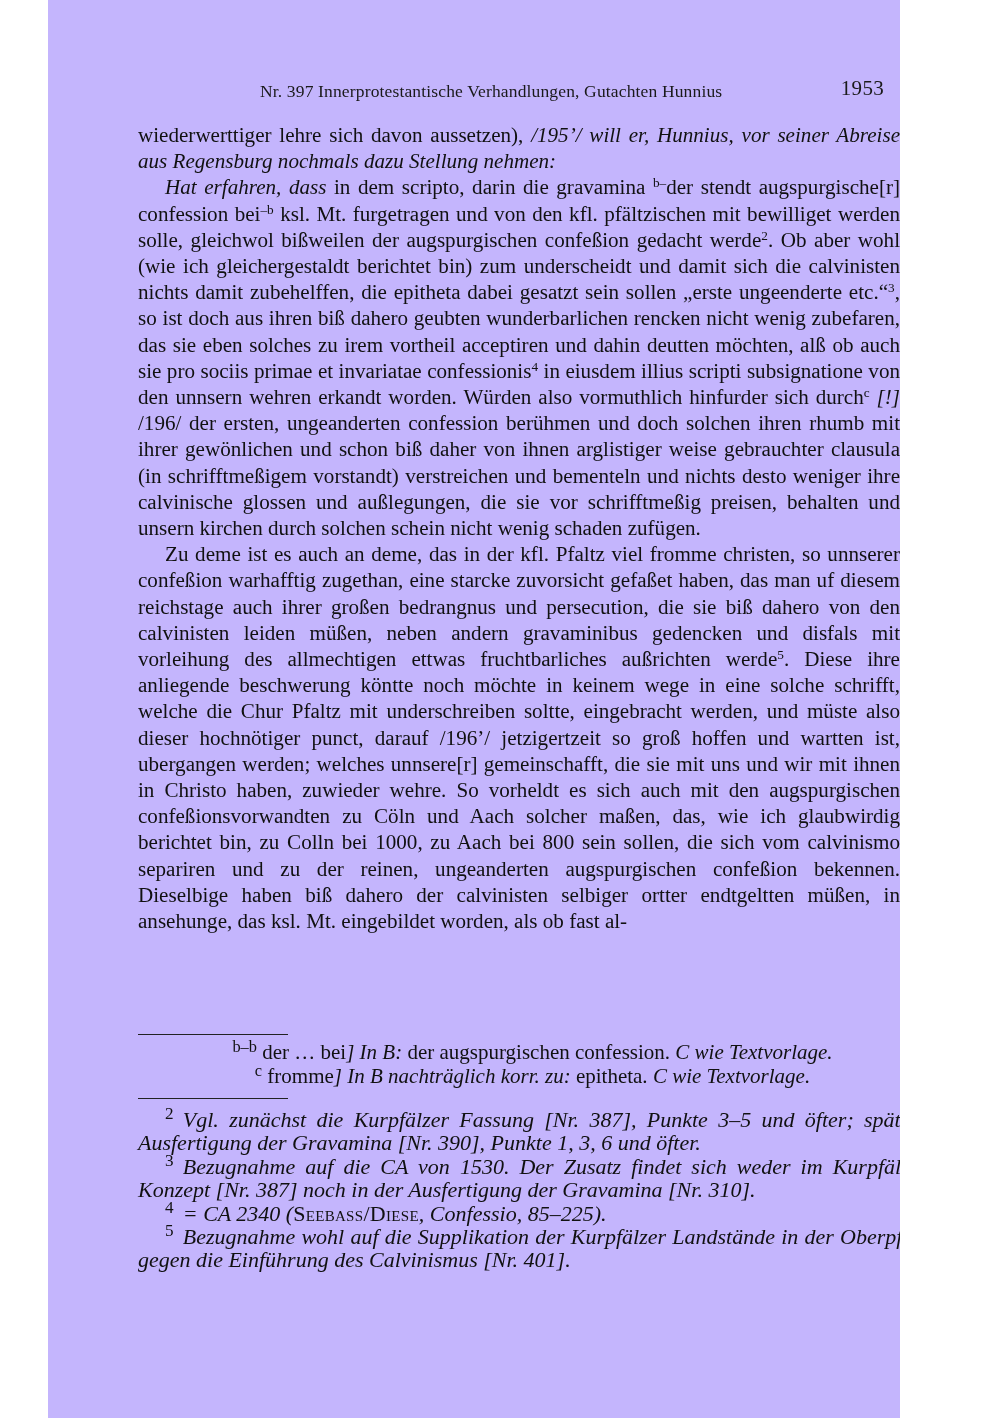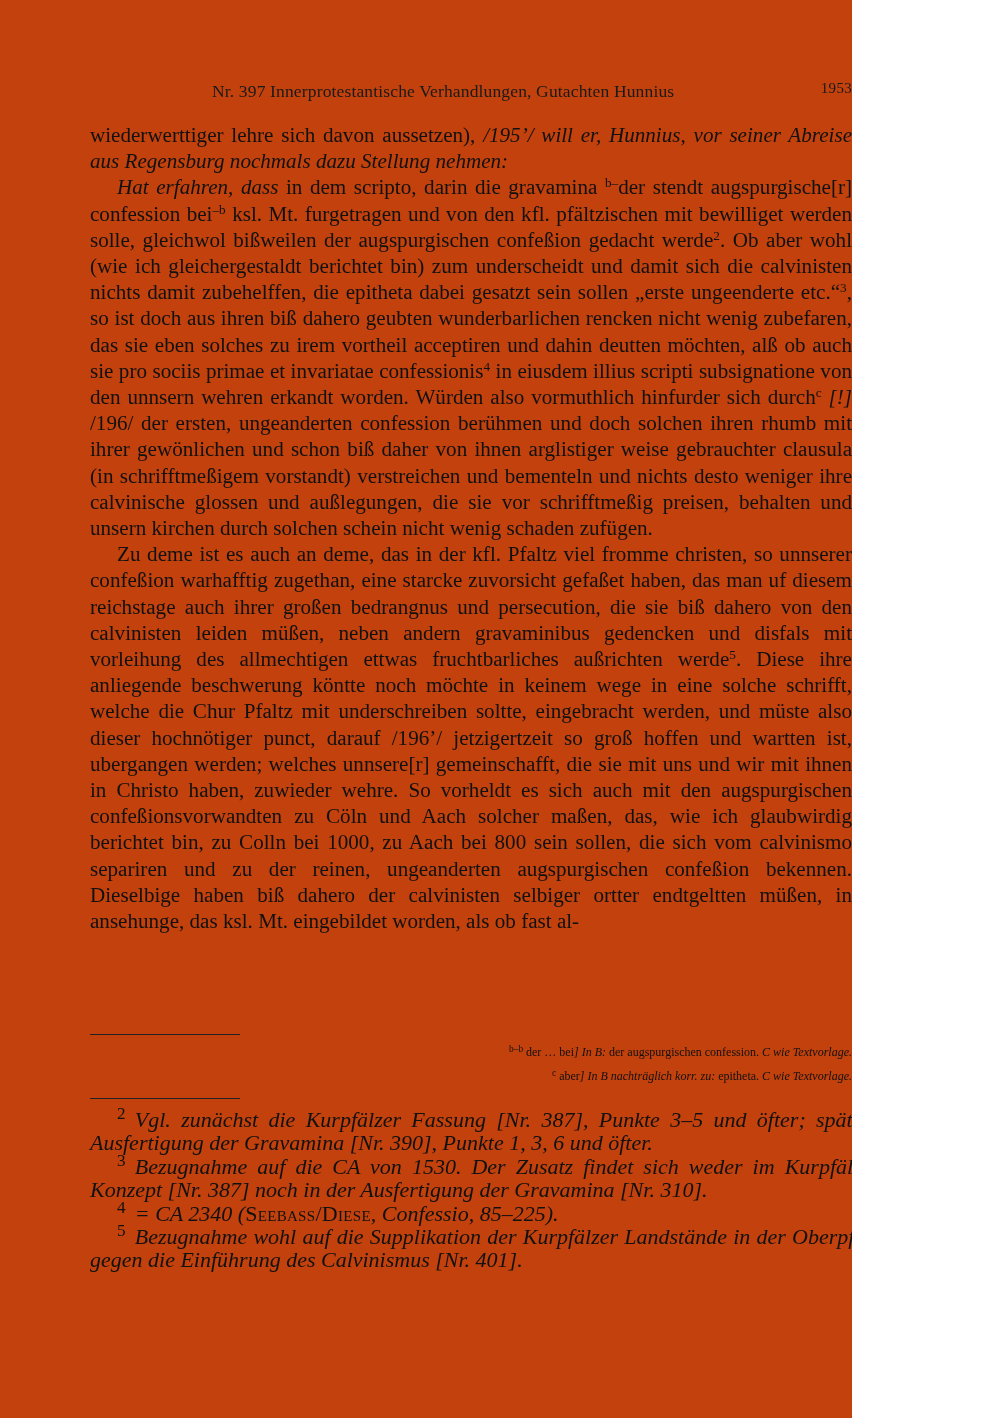--- a/index.html
+++ b/index.html
@@ -4,24 +4,25 @@
 <style>
   html, body {
     margin: 0;
     padding: 0;
     background: #ffffff;
   }
   .page {
     position: relative;
     width: 852px;
     height: 1418px;
-    background: #c2410c;
+    background: #c4b5fd;
     font-family: "Liberation Serif", "DejaVu Serif", serif;
     color: #111111;
     overflow: hidden;
+    margin-left: 48px;
   }
 
   
   .runhead {
     position: absolute;
     left: 90px;
     top: 78px;
     width: 762px;
     height: 26px;
     font-size: 17.5px;
@@ -30,23 +31,23 @@
   }
   .runhead-title {
     position: absolute;
     left: 122px;
     top: 0;
     white-space: nowrap;
     letter-spacing: 0.15px;
   }
   .runhead-folio {
     position: absolute;
-    right: 0;
+    right: 16px;
     top: -3px;
-    font-size: 15px;
+    font-size: 21px;
     letter-spacing: 0.3px;
   }
 
   
   .body-block {
     position: absolute;
     left: 90px;
     top: 122px;
     width: 762px;
     font-size: 21.1px;
@@ -78,23 +79,23 @@
     width: 150px;
   }
   #rule-variants { top: 1034px; }
   #rule-notes    { top: 1098px; }
 
   .variants {
     position: absolute;
     left: 90px;
     top: 1040px;
     width: 762px;
-    font-size: 12px;
+    font-size: 21px;
     line-height: 24px;
-    text-align: right;
+    text-align: center;
   }
   .variants p {
     margin: 0;
     text-indent: 27px;
   }
 
   .notes {
     position: absolute;
     left: 90px;
     top: 1108px;
@@ -144,21 +145,21 @@
 
     <p class="indent"><span>Zu deme ist es auch an deme, das in der kfl. Pfaltz viel fromme christen, so unnserer confeßion warhafftig zugethan, eine starcke zuvorsicht gefaßet haben, das man uf diesem reichstage auch ihrer großen bedrangnus und persecution, die sie biß dahero von den calvinisten leiden müßen, neben andern gravaminibus gedencken und disfals mit vorleihung des allmechtigen ettwas fruchtbarliches außrichten werde</span><span class="sup">5</span><span>. Diese ihre anliegende beschwerung köntte noch möchte in keinem wege in eine solche schrifft, welche die Chur Pfaltz mit underschreiben soltte, eingebracht werden, und müste also dieser hochnötiger punct, darauf /196’/ jetzigertzeit so groß hoffen und wartten ist, ubergangen werden; welches unnsere[r] gemeinschafft, die sie mit uns und wir mit ihnen in Christo haben, zuwieder wehre. So vorheldt es sich auch mit den augspurgischen confeßionsvorwandten zu Cöln und Aach solcher maßen, das, wie ich glaubwirdig berichtet bin, zu Colln bei 1000, zu Aach bei 800 sein sollen, die sich vom calvinismo separiren und zu der reinen, ungeanderten augspurgischen confeßion bekennen. Dieselbige haben biß dahero der calvinisten selbiger ortter endtgeltten müßen, in ansehunge, das ksl. Mt. eingebildet worden, als ob fast al-</span></p>
 
   </div>
 
   <div class="rule" id="rule-variants"></div>
 
   <div class="variants">
     <p><span class="vlab">b–b</span><span> der … bei</span><i>] </i><i>In B:</i><span> der augspurgischen confession. </span><i>C wie Textvorlage.</i></p>
 
-    <p><span class="vlab">c</span><span> aber</span><i>] </i><i>In B nachträglich korr. zu:</i><span> epitheta. </span><i>C wie Textvorlage.</i></p>
+    <p><span class="vlab">c</span><span> fromme</span><i>] </i><i>In B nachträglich korr. zu:</i><span> epitheta. </span><i>C wie Textvorlage.</i></p>
   </div>
 
   <div class="rule" id="rule-notes"></div>
 
   <div class="notes">
 
     <p><span class="numlab">2</span><span class="gap"></span><i>Vgl. zunächst die Kurpfälzer Fassung [Nr. 387], Punkte 3–5 und öfter; spätere Ausfertigung der Gravamina [Nr. 390], Punkte 1, 3, 6 und öfter.</i></p>
 
     <p><span class="numlab">3</span><span class="gap"></span><i>Bezugnahme auf die CA von 1530. Der Zusatz findet sich weder im Kurpfälzer Konzept [Nr. 387] noch in der Ausfertigung der Gravamina [Nr. 310].</i></p>
 

